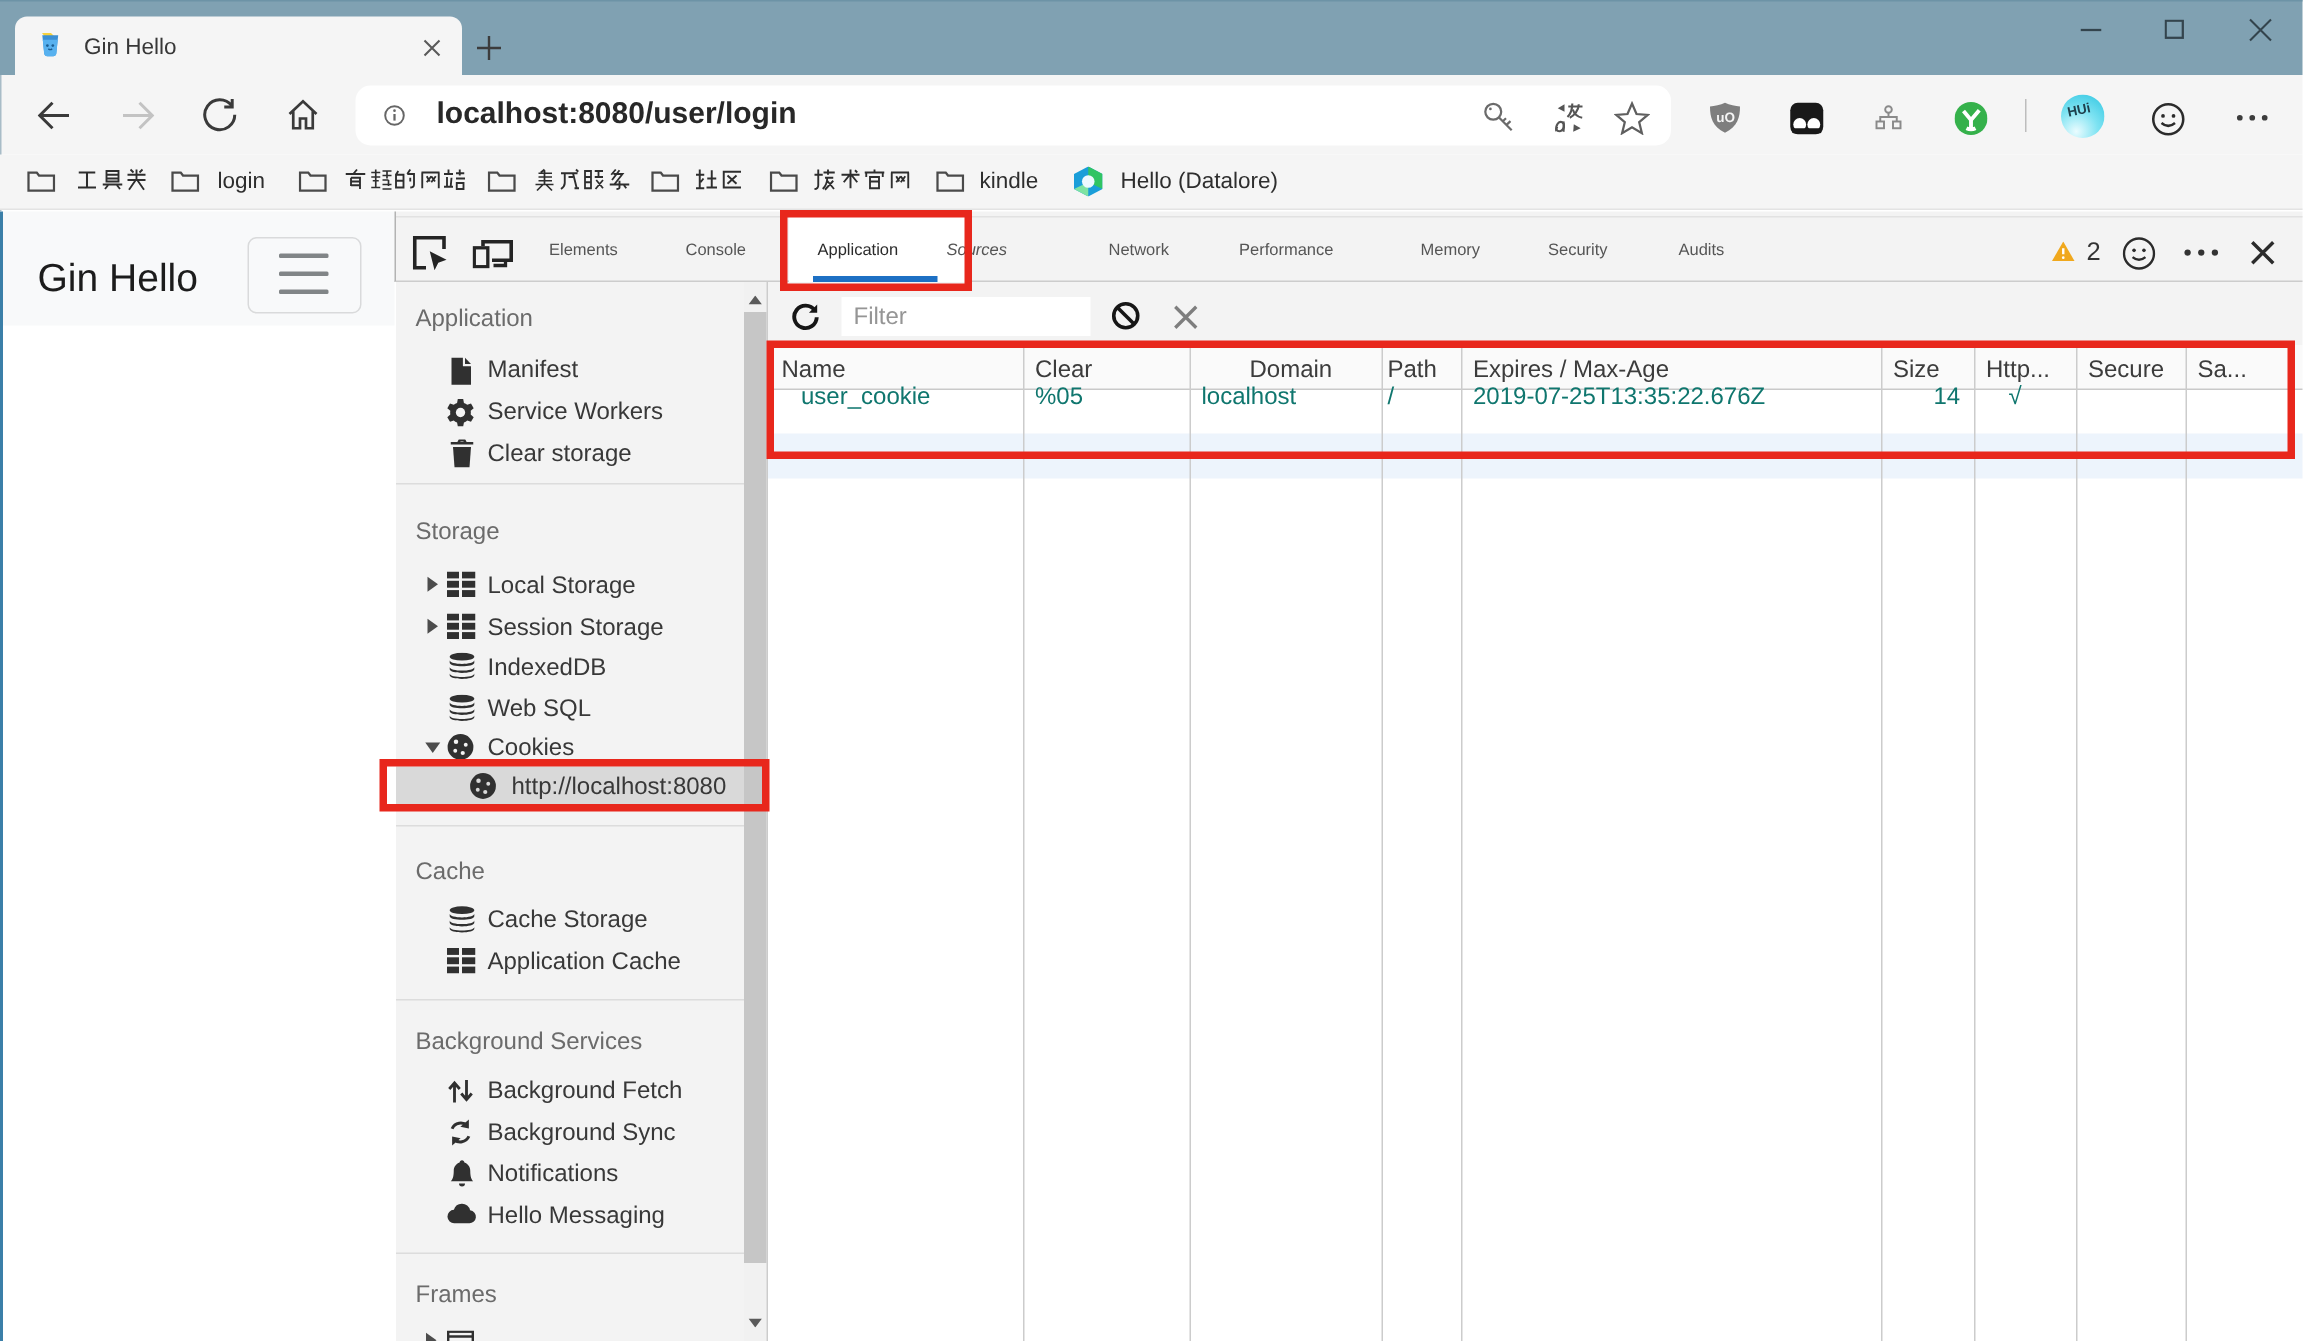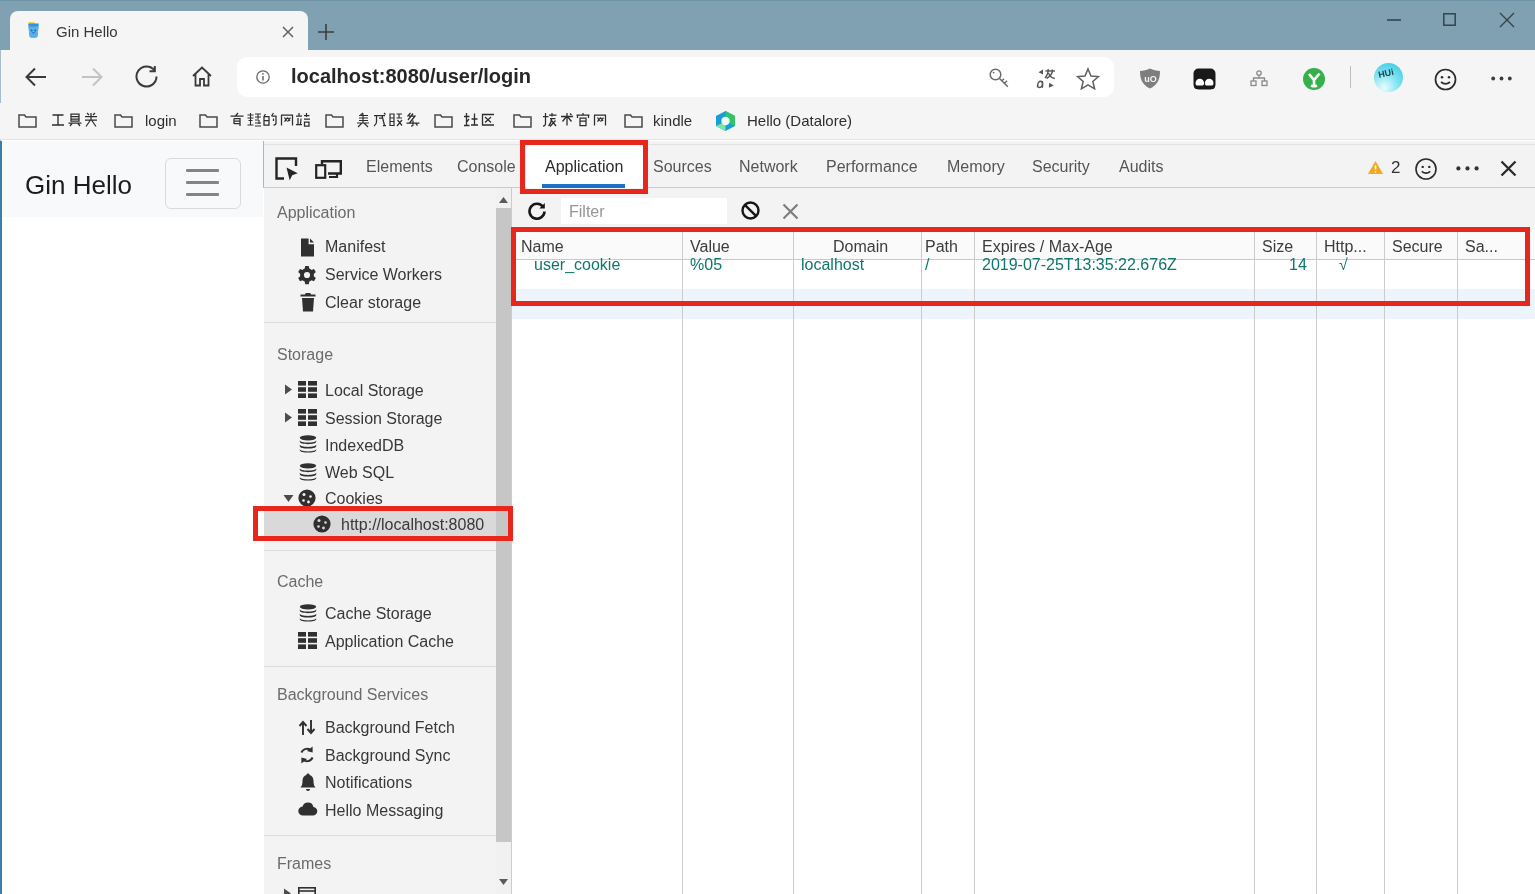--- a/index.html
+++ b/index.html
@@ -29,21 +29,21 @@
   #page { position:absolute; left:0; top:141px; width:263px; height:753px; background:#fff;
     border-left:2px solid #3b7fa8; }
   #pnav { position:absolute; left:2px; top:141px; width:261px; height:76px; background:#f8f9fa; }
   #brand { position:absolute; left:25px; top:170px; font-size:26px; color:#1c1c1c; }
   #toggler { position:absolute; left:165px; top:158px; width:76px; height:51px; border:1px solid #d9dadb; border-radius:6px; }
   .tbar { position:absolute; left:186px; width:33px; height:3px; background:#818587; border-radius:1px;}
 
   
   #dtbar { position:absolute; left:263px; top:141px; width:1272px; height:47px; background:#f3f3f3;
     border-bottom:1px solid #ccc; border-left:1px solid #b3b3b3; }
-  .dttab { position:absolute; top:158px; font-size:16px; color:#555; line-height:18px;}
+  .dttab { position:absolute; top:158px; font-size:11px; color:#555; line-height:18px;}
   #apptab { position:absolute; left:526px; top:141px; width:119px; height:47px; background:#fff; }
   #appu { position:absolute; left:542px; top:184px; width:83px; height:4px; background:#1d70c4; }
 
   
   #sidebar { position:absolute; left:264px; top:188px; width:247px; height:706px; background:#f3f3f3; }
   .shead { position:absolute; left:277px; font-size:16px; color:#6b6b6b; }
   .sitem { position:absolute; left:325px; font-size:16px; color:#383838; }
   .sic { position:absolute; left:298px; }
   .ssep  { position:absolute; left:264px; width:234px; height:1px; background:#dcdcdc; }
   #selrow { position:absolute; left:264px; top:511px; width:232px; height:27px; background:#d9d9d9; }
@@ -320,21 +320,21 @@
 
 <svg class="abs" style="left:315px; top:160px;" width="27" height="19" viewBox="0 0 27 19">
   <path d="M7 4 V1.2 H25.8 V13.5 H13" fill="none" stroke="#242424" stroke-width="2.4"></path>
   <path d="M22 13.5 V17 H14" fill="none" stroke="#242424" stroke-width="2.2"></path>
   <rect x="1.2" y="5.2" width="9" height="12.6" fill="#f3f3f3" stroke="#242424" stroke-width="2.2"></rect>
 </svg>
 <span class="dttab" style="left:366px;">Elements</span>
 <span class="dttab" style="left:457px;">Console</span>
 <span class="dttab" style="left:545px; color:#2b2b2b;">Application</span>
 <div id="appu"></div>
-<span class="dttab" style="left:653px;">Sources</span>
+<span class="dttab" style="left:631px;font-style:italic;">Sources</span>
 <span class="dttab" style="left:739px;">Network</span>
 <span class="dttab" style="left:826px;">Performance</span>
 <span class="dttab" style="left:947px;">Memory</span>
 <span class="dttab" style="left:1032px;">Security</span>
 <span class="dttab" style="left:1119px;">Audits</span>
 
 <svg class="abs" style="left:1368px; top:161px;" width="20" height="14" viewBox="0 0 20 14">
   <path d="M7.5 0 L15 13 H0 Z" fill="#f0a81d"></path>
   <path d="M7.5 4.5 V8.5" stroke="#fff" stroke-width="1.6"></path>
   <circle cx="7.5" cy="10.8" r="0.9" fill="#fff"></circle>
@@ -515,21 +515,21 @@
   <path d="M3.8 3.8 L15.2 15.2" stroke="#161616" stroke-width="2.4"></path>
 </svg>
 
 <svg class="abs" style="left:782px; top:203px;" width="17" height="17" viewBox="0 0 17 17">
   <path d="M1.5 1.5 L15.5 15.5 M15.5 1.5 L1.5 15.5" stroke="#7e7e7e" stroke-width="2.2"></path>
 </svg>
 
 <div id="thdr"></div>
 <div id="trow2"></div>
 <span class="th" style="left:521px;">Name</span>
-<span class="th" style="left:690px;">Value</span>
+<span class="th" style="left:690px;">Clear</span>
 <span class="th" style="left:833px;">Domain</span>
 <span class="th" style="left:925px;">Path</span>
 <span class="th" style="left:982px;">Expires / Max-Age</span>
 <span class="th" style="left:1262px;">Size</span>
 <span class="th" style="left:1324px;">Http...</span>
 <span class="th" style="left:1392px;">Secure</span>
 <span class="th" style="left:1465px;">Sa...</span>
 <span class="td" style="left:534px;">user_cookie</span>
 <span class="td" style="left:690px;">%05</span>
 <span class="td" style="left:801px;">localhost</span>

